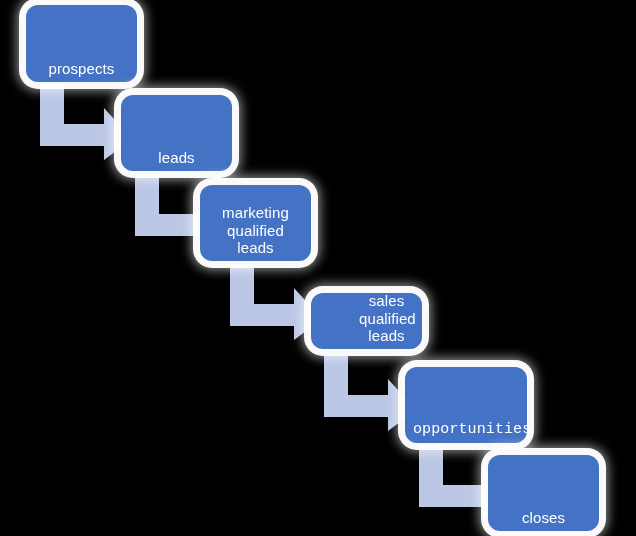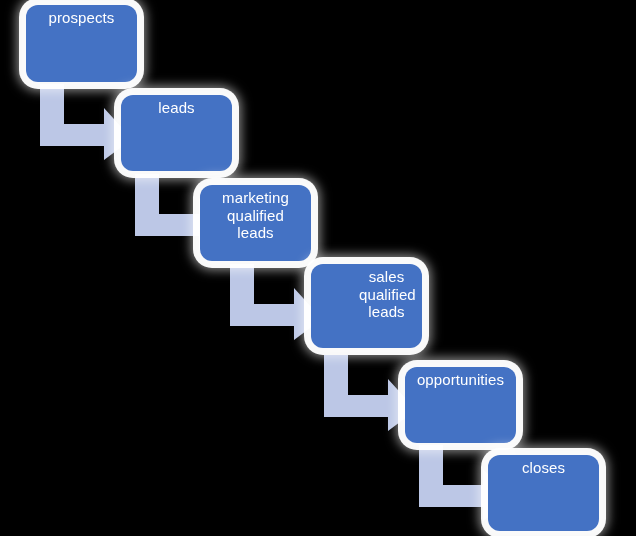--- a/index.html
+++ b/index.html
@@ -23,21 +23,21 @@
     z-index: 1;
   }
   .connector svg { display: block; overflow: visible; }
 
   
   .stage-box {
     position: absolute;
     z-index: 2;
     box-sizing: border-box;
     display: flex;
-    align-items: flex-start;
+    align-items: flex-end;
     justify-content: center;
     text-align: center;
     border-radius: 12px;
     background: #4472c4;
     color: #ffffff;
     font-size: 15px;
     line-height: 1.18;
     letter-spacing: .1px;
     padding: 4px 8px;
     box-shadow:
@@ -92,26 +92,26 @@
   <div class="stage-box" style="left:121px; top:95px; width:111px; height:76px;">
     <span class="stage-label">leads</span>
   </div>
 
   <div class="stage-box" style="left:200px; top:185px; width:111px; height:76px;">
     <span class="stage-label">marketing
 qualified
 leads</span>
   </div>
 
-  <div class="stage-box" style="left:311px; top:264px; width:111px; height:84px;padding-left:48px;">
+  <div class="stage-box" style="left:311px; top:293px; width:111px; height:56px;padding-left:48px;">
     <span class="stage-label">sales qualified
 leads</span>
   </div>
 
-  <div class="stage-box" style="left:405px; top:367px; width:111px; height:76px;">
+  <div class="stage-box" style="left:405px; top:367px; width:122px; height:76px;font-family:Liberation Mono, monospace;">
     <span class="stage-label">opportunities</span>
   </div>
 
   <div class="stage-box" style="left:488px; top:455px; width:111px; height:76px;">
     <span class="stage-label">closes</span>
   </div>
 
 </div>
 
 </body></html>

